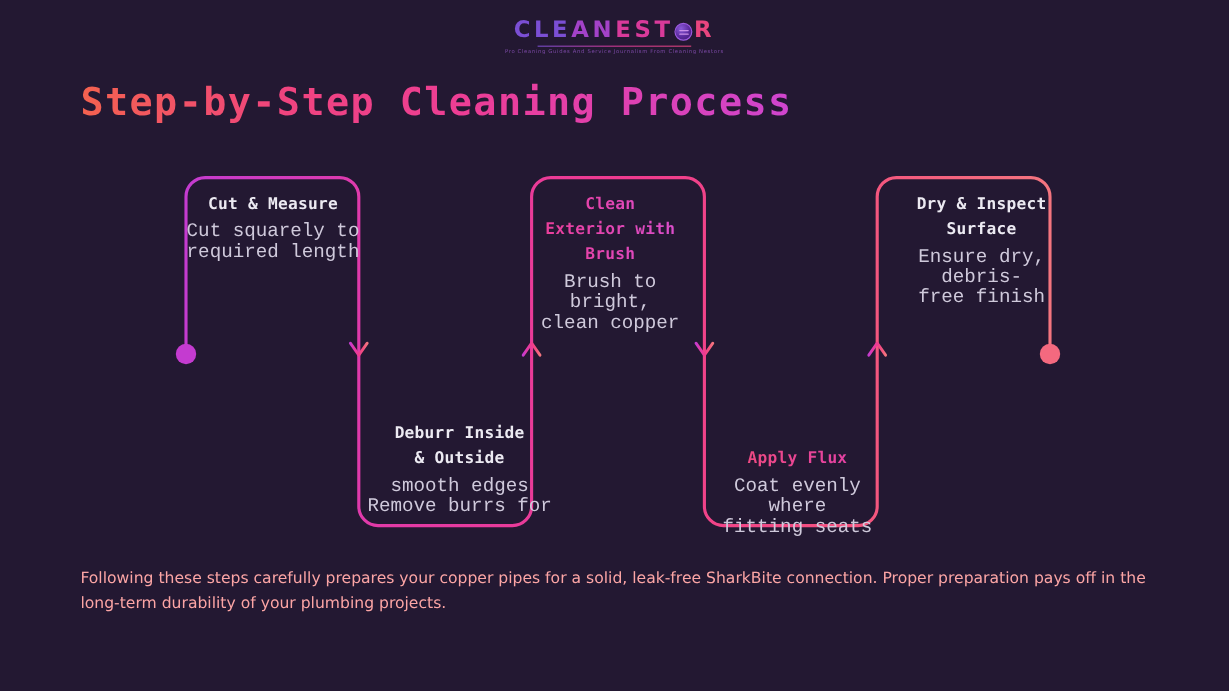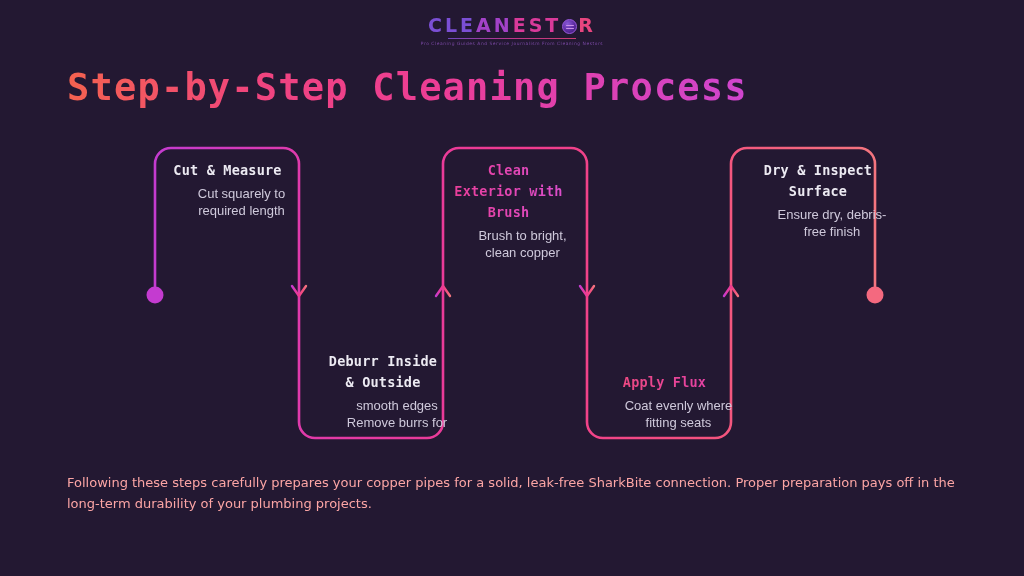--- a/index.html
+++ b/index.html
@@ -42,21 +42,21 @@
   }
   #logo-tagline{
     margin-top:2px; font-size:4.4px; letter-spacing:.55px;
     color:#7d4aa8; white-space:nowrap;
   }
 
   
   #page-title{
     position:absolute; left:67px; top:66px;
     font-family:"DejaVu Sans Mono", monospace;
-    font-weight:bold; font-size:37px; letter-spacing:1.2px;
+    font-weight:bold; font-size:32px; letter-spacing:1.2px;
     background:linear-gradient(90deg,#f4624f 0%,#f0447e 28%,#ec3d96 55%,#cf45cf 100%);
     -webkit-background-clip:text; background-clip:text;
     -webkit-text-fill-color:transparent; color:transparent;
     white-space:nowrap;
   }
 
   
   #flow{ position:absolute; left:0; top:0; width:1024px; height:576px; }
 
   
@@ -72,22 +72,22 @@
     -webkit-background-clip:text; background-clip:text;
     -webkit-text-fill-color:transparent; color:transparent;
   }
   .t-accent-b{
     background:linear-gradient(90deg,#f04c74,#e23fb2);
     -webkit-background-clip:text; background-clip:text;
     -webkit-text-fill-color:transparent; color:transparent;
   }
   .step-desc{
     margin-top:4px;
-    font-family:Liberation Sans, sans-serif;
-    font-size:13px; line-height:17px; color:#cfc9db;margin-left:28px;
+    font-family:Liberation Mono, monospace;
+    font-size:16px; line-height:17px; color:#cfc9db;
   }
 
   
   #footer-note{
     position:absolute; left:67px; top:472px; width:900px;
     font-family:"DejaVu Sans", sans-serif;
     font-size:13px; line-height:21px; color:#fca5a5;
   }
 </style>
 </head>

